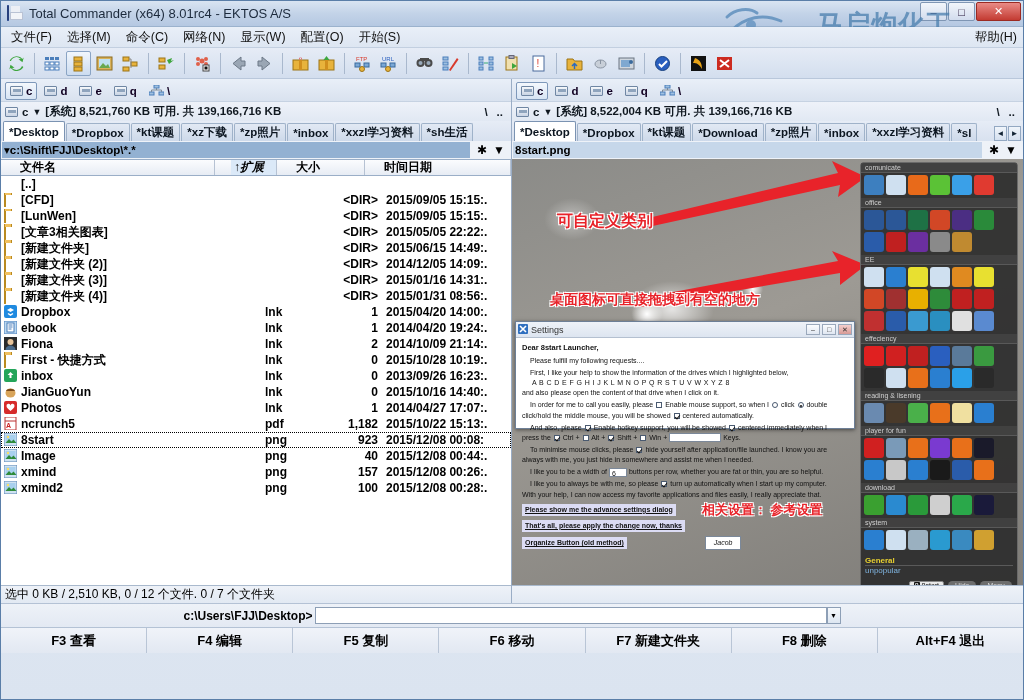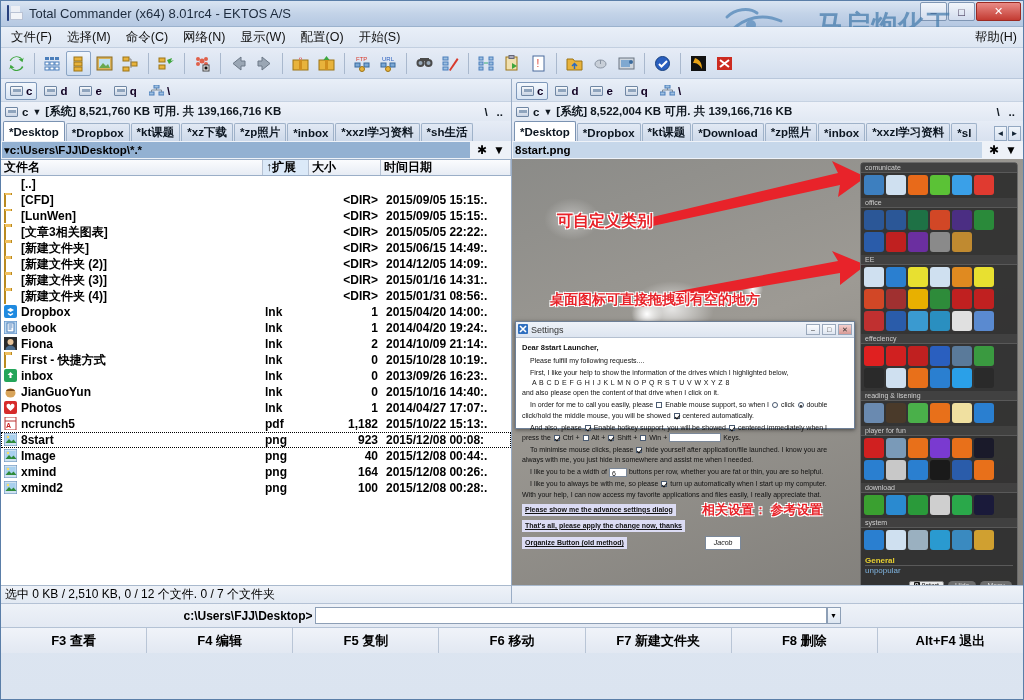--- a/index.html
+++ b/index.html
@@ -79,23 +79,23 @@
      display:flex;align-items:center;justify-content:center;font-size:8px;color:#123;}
 
   .pathrow { height:18px; display:flex; align-items:center; background:#eef2f8; }
   .pathfield { flex:1; height:16px; margin:0 1px; background:#93b1d2; display:flex; align-items:center;
      font-size:11.5px; font-weight:bold; color:#000; padding-left:2px; overflow:hidden; white-space:nowrap;}
   .pathfield.plain { background:#c6d7ea; }
   .pathbtns { display:flex; gap:6px; padding:0 6px; font-size:12px; font-weight:bold;}
 
   .colhdr { height:17px; display:flex; background:linear-gradient(#fbfcfe,#e7ecf4);
      border-top:1px solid #9aaec7; border-bottom:1px solid #9aaec7; font-size:12px; font-weight:bold; color:#000;}
-  .colhdr > div { border-right:1px solid #b6c2d3; padding-left:3px; display:flex; align-items:center; white-space:nowrap;}
+  .colhdr > div { border-right:1px solid #b6c2d3; padding-left:3px; display:flex; align-items:center; white-space:nowrap;margin-left:16px;}
   .c-name { flex:1; }
-  .c-ext { width:46px; background:#dbe9f8; }
+  .c-ext { width:46px; background:#dbe9f8;font-style:italic; }
   .c-size { width:72px; }
   .c-date { width:130px; }
 
   .filelist { flex:1; background:#fff; overflow:hidden; position:relative; font-size:12px; }
   .frow { height:16px; display:flex; align-items:center; white-space:nowrap; color:#000; }
   .frow.cursor { outline:1px dotted #000; outline-offset:-1px; }
   .f-name { flex:1; display:flex; align-items:center; gap:3px; padding-left:3px; font-weight:bold; overflow:hidden;}
   .f-ext { width:46px; font-weight:bold; padding-left:2px; }
   .f-size { width:72px; text-align:right; font-weight:bold; padding-right:3px;}
   .f-date { width:130px; font-weight:bold; padding-left:5px; overflow:hidden;}
@@ -469,21 +469,21 @@
         <div class="tab active">*Desktop</div>
         <div class="tab">*Dropbox</div>
         <div class="tab">*kt课题</div>
         <div class="tab">*xz下载</div>
         <div class="tab">*zp照片</div>
         <div class="tab">*inbox</div>
         <div class="tab">*xxzl学习资料</div>
         <div class="tab">*sh生活</div>
       </div>
       <div class="pathrow">
-        <div class="pathfield">▾c:\Users\FJJ\Desktop\*.*</div>
+        <div class="pathfield">▾c:\Shift\FJJ\Desktop\*.*</div>
         <div class="pathbtns">
           <span>✱</span>
           <span>▼</span>
         </div>
       </div>
       <div class="colhdr">
         <div class="c-name">文件名</div>
         <div class="c-ext">↑扩展</div>
         <div class="c-size">大小</div>
         <div class="c-date">时间日期</div>
@@ -690,21 +690,21 @@
             <div class="f-name">
               <span class="ficon"><svg width="13" height="13">
                   <rect width="13" height="13" rx="1" fill="#cfe2f2" stroke="#5a86b5"></rect>
                   <rect x="1.5" y="2" width="10" height="8" fill="#a8d0ee"></rect>
                   <path d="M1.5 10l3.5-4 2.5 2.5 2-2 3 3.5z" fill="#2e8b3a"></path>
                   <circle cx="4" cy="4" r="1.2" fill="#ffe060"></circle>
                 </svg></span>
               <span>xmind</span>
             </div>
             <div class="f-ext">png</div>
-            <div class="f-size">164</div>
+            <div class="f-size">157</div>
             <div class="f-date">2015/12/08 00:26:.</div>
           </div>
           <div class="frow">
             <div class="f-name">
               <span class="ficon"><svg width="13" height="13">
                   <rect width="13" height="13" rx="1" fill="#cfe2f2" stroke="#5a86b5"></rect>
                   <rect x="1.5" y="2" width="10" height="8" fill="#a8d0ee"></rect>
                   <path d="M1.5 10l3.5-4 2.5 2.5 2-2 3 3.5z" fill="#2e8b3a"></path>
                   <circle cx="4" cy="4" r="1.2" fill="#ffe060"></circle>
                 </svg></span>

